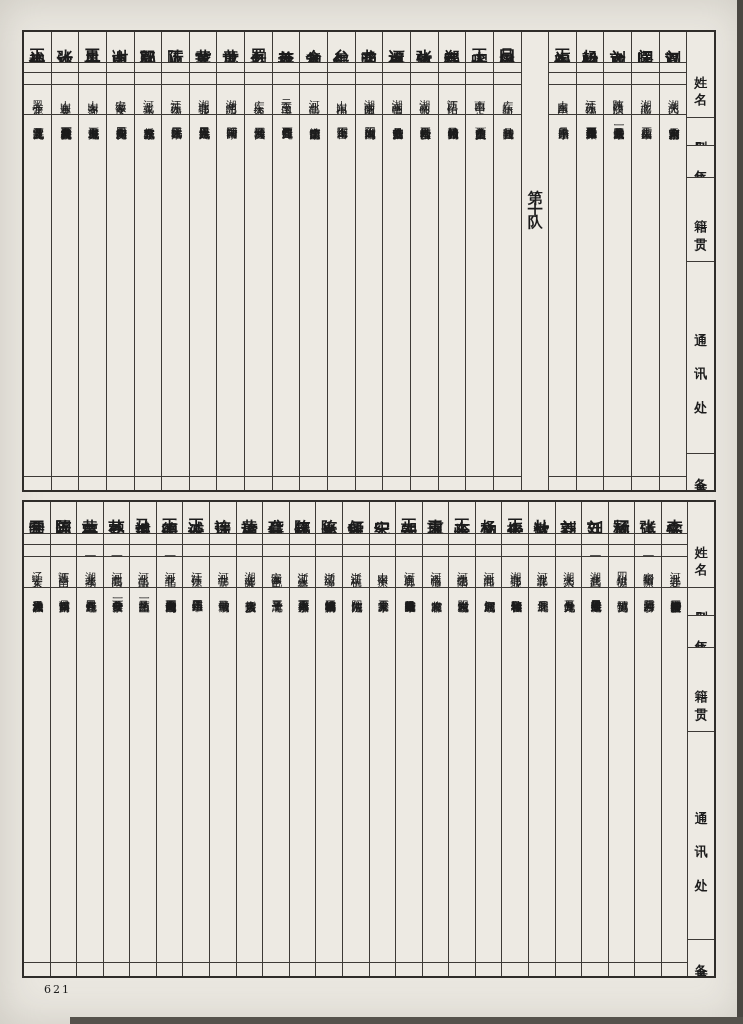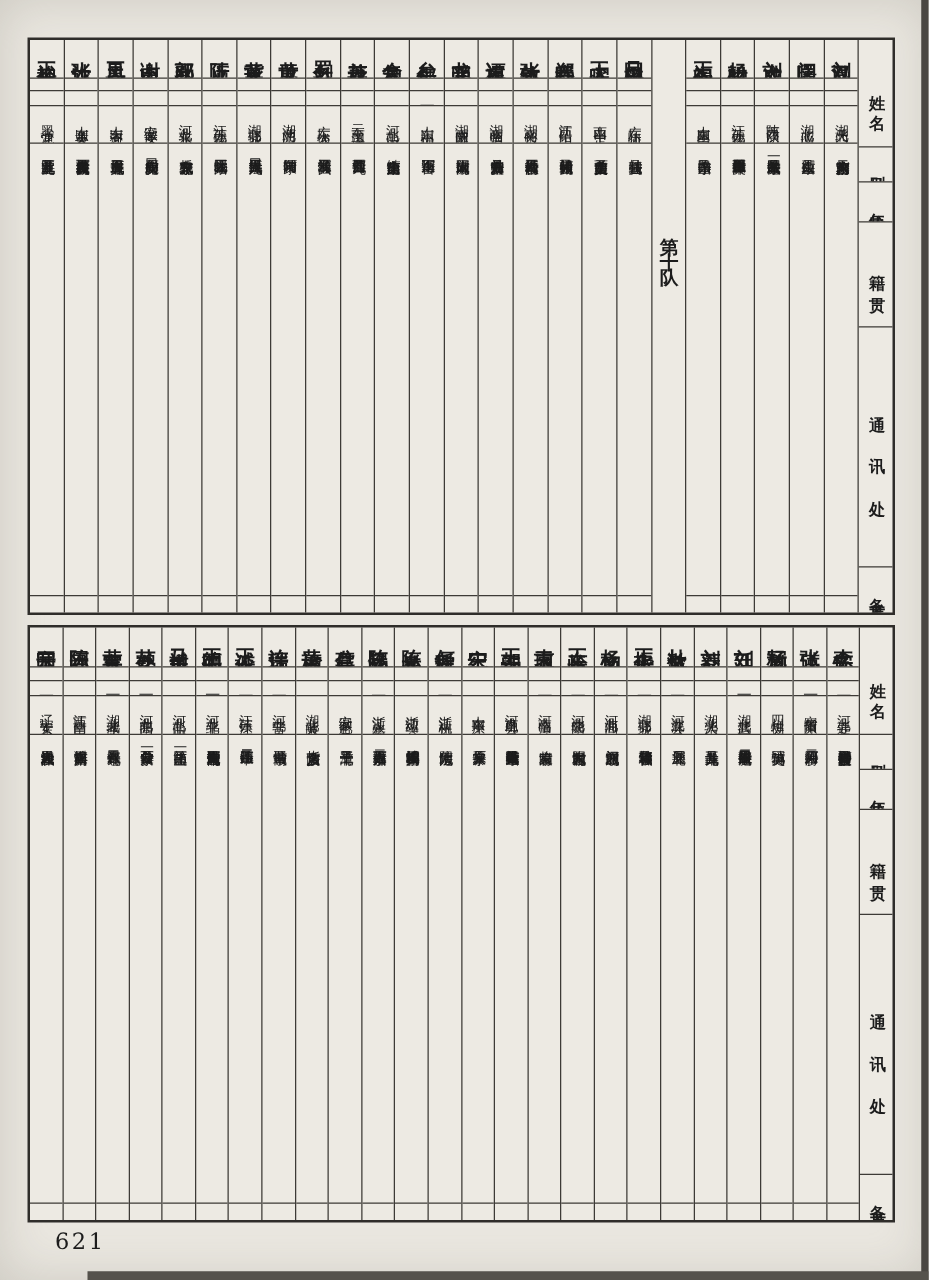--- a/index.html
+++ b/index.html
@@ -76,21 +76,21 @@
   .header-col .vt{font-size:13px;font-weight:600;}
   .hls0{letter-spacing:16px;padding-top:14px;}
   .hls1{letter-spacing:1px;}
   .hls2{letter-spacing:2px;}
   .hls3{letter-spacing:18px;padding-top:16px;}
   .hls4{letter-spacing:34px;padding-top:30px;}
   .hls5{letter-spacing:4px;}
 
   .page-number{
     position:absolute;left:44px;top:983px;
-    font-size:18px;letter-spacing:2px;
+    font-size:11px;letter-spacing:2px;
     font-family:"DejaVu Serif",serif;
     text-align:right;
   }
 </style>
 </head>
 <body>
 
 <div class="page">
   <div class="vtable vtable-top">
       <div class="col">

